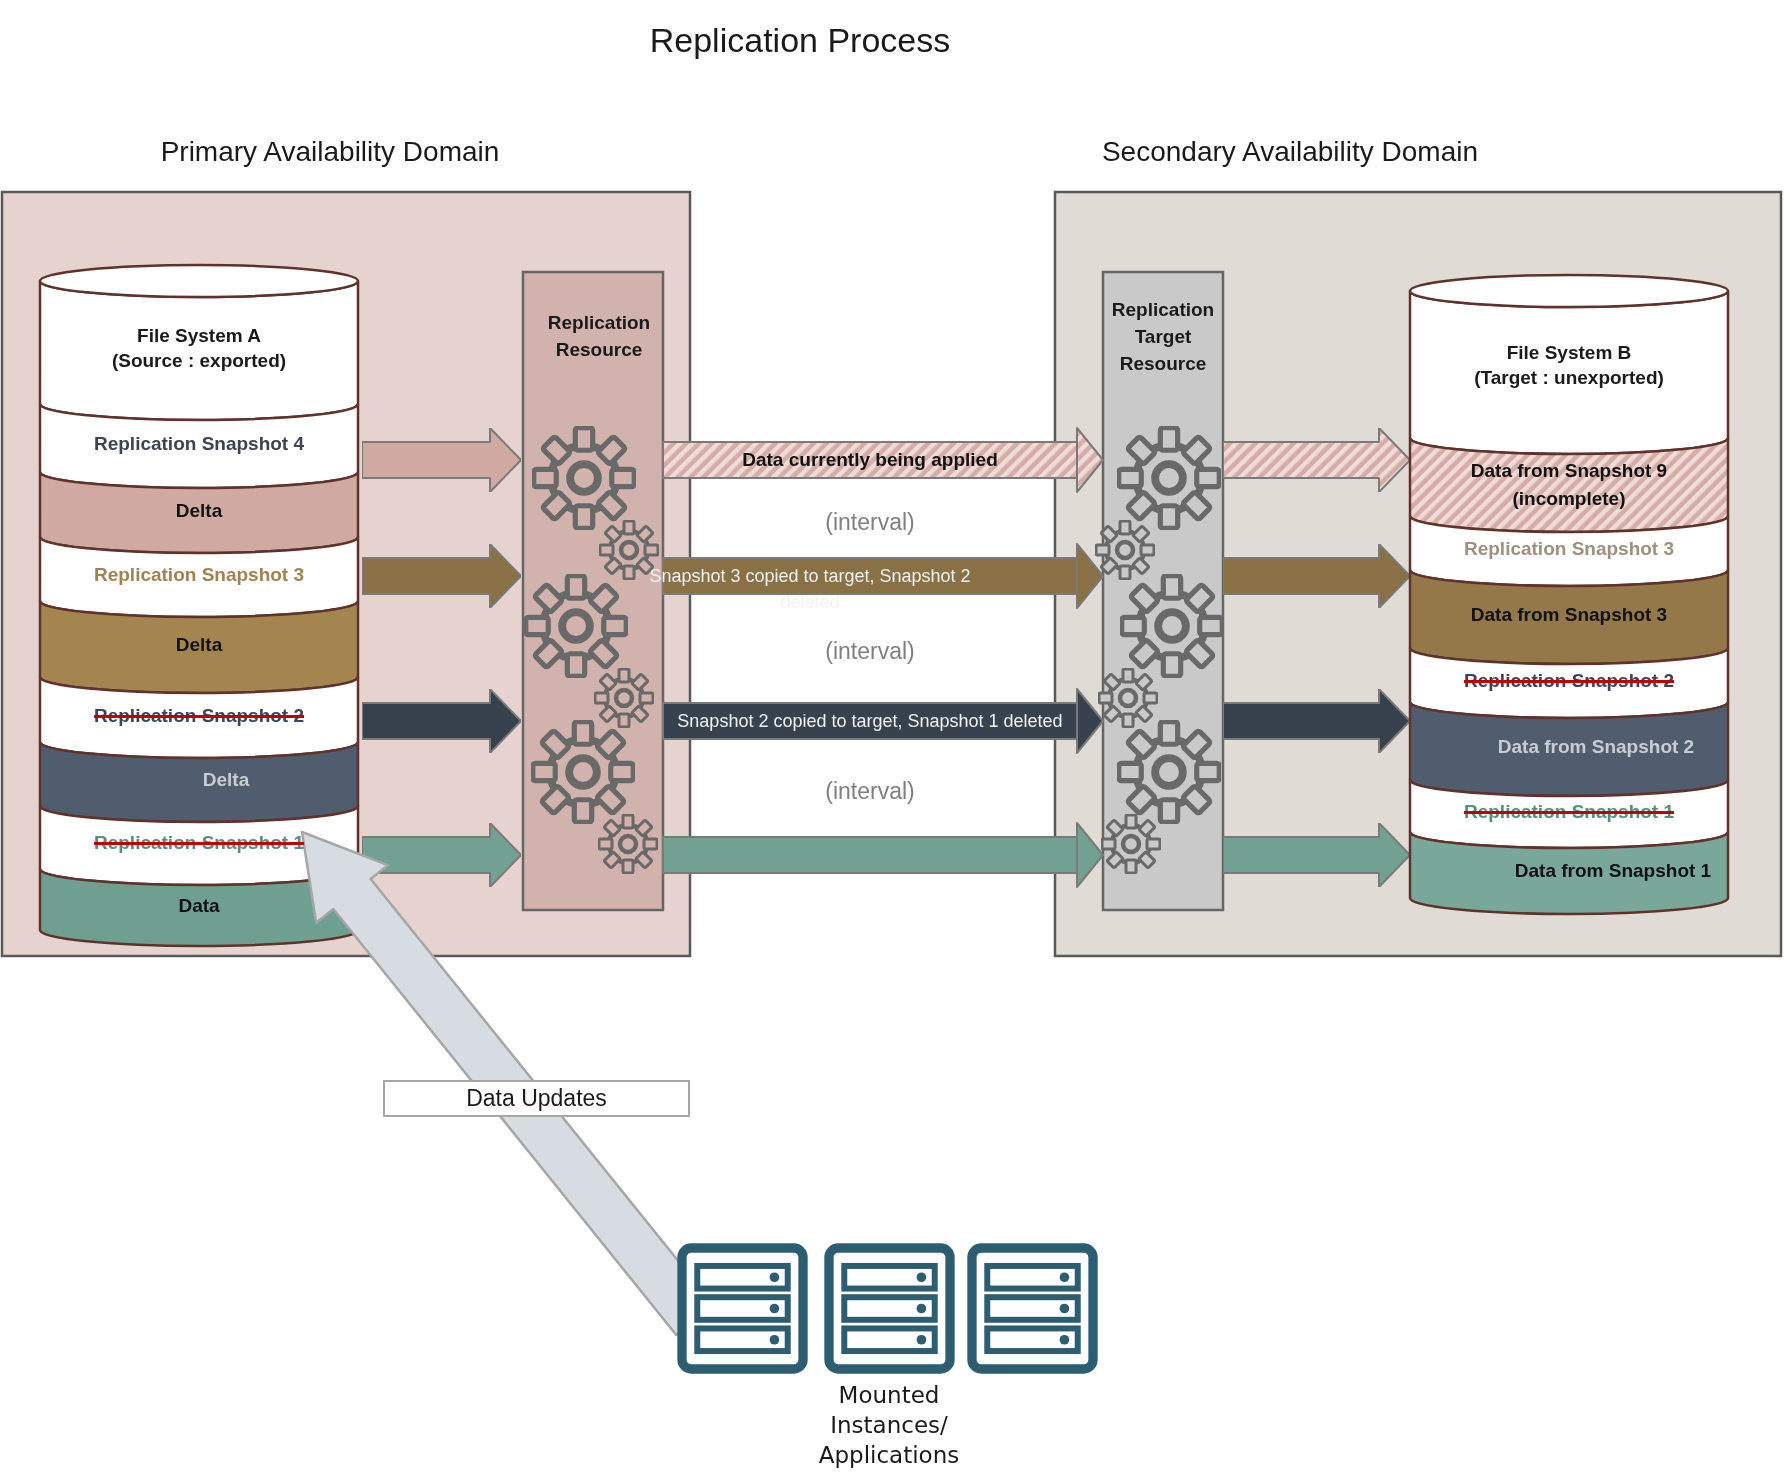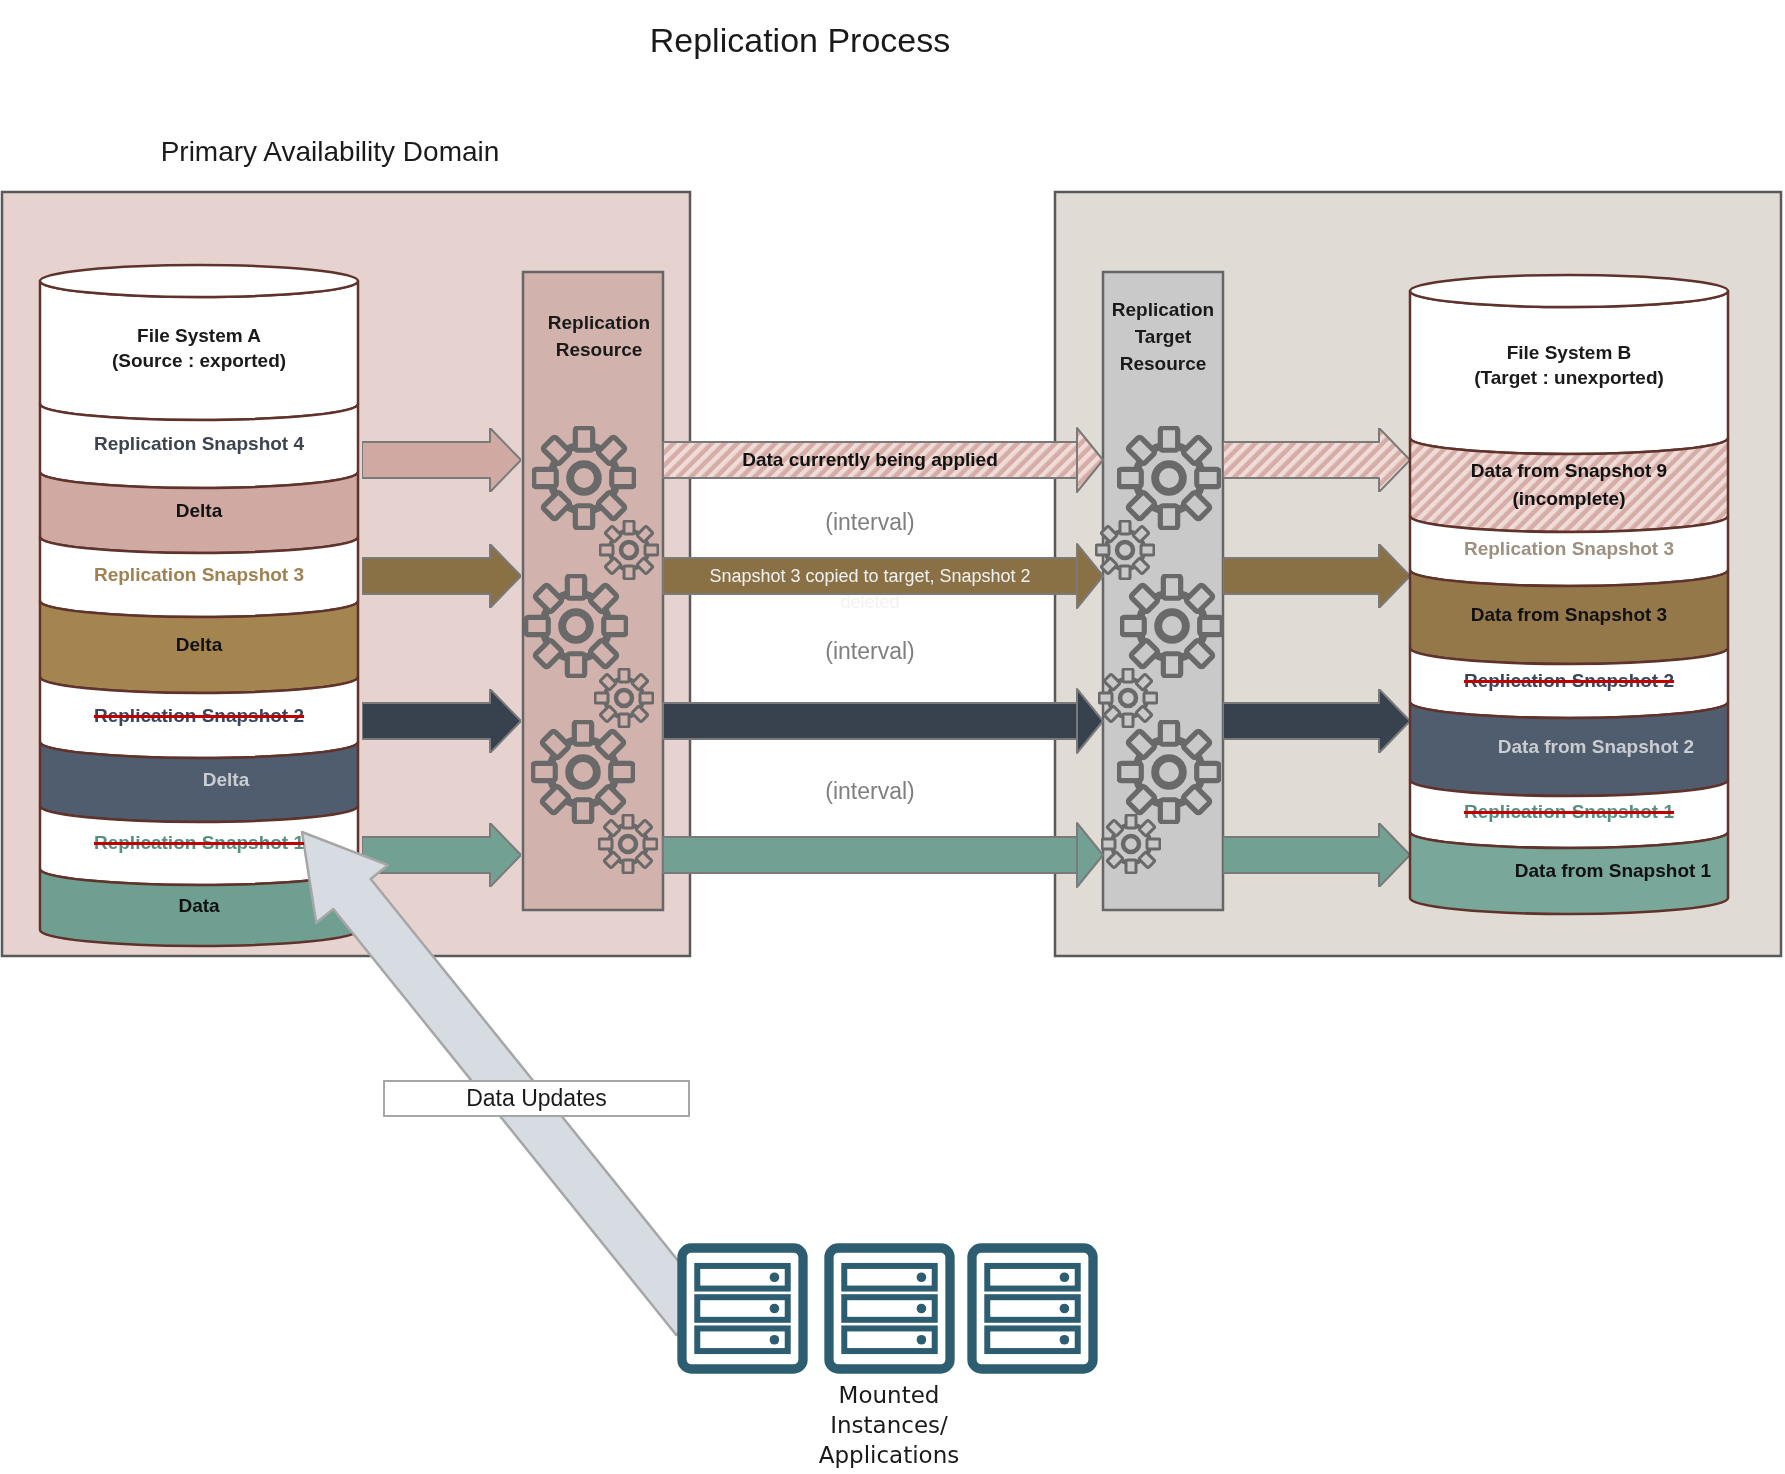--- a/index.html
+++ b/index.html
@@ -158,20 +158,21 @@
     <g>
       <use href="#server" x="675" y="1242" width="135" height="133"></use>
       <use href="#server" x="822" y="1242" width="135" height="133"></use>
       <use href="#server" x="965" y="1242" width="135" height="133"></use>
     </g>
   </svg>
 
   <div class="lbl title" style="left:620px;top:18px;width:360px;">Replication Process</div>
 
   <div class="lbl heading" style="left:80px;top:134px;width:500px;">Primary Availability Domain</div>
+  <div class="lbl heading" style="left:1040px;top:134px;width:500px;">Secondary Availability Domain</div>
 
   <div class="lbl cyl-label" style="left:40px;top:324px;width:318px;">
     <div>File System A</div>
     <div>(Source : exported)</div>
   </div>
   <div class="lbl cyl-label c-dark1" style="left:40px;top:432px;width:318px;">Replication Snapshot 4</div>
   <div class="lbl cyl-label c-black" style="left:40px;top:499px;width:318px;">Delta</div>
   <div class="lbl cyl-label c-brownA" style="left:40px;top:563px;width:318px;">Replication Snapshot 3</div>
   <div class="lbl cyl-label c-black" style="left:40px;top:633px;width:318px;">Delta</div>
   <div class="lbl cyl-label c-navy" style="left:40px;top:704px;width:318px;"><span class="struck">Replication Snapshot 2</span></div>
@@ -192,22 +193,23 @@
   </div>
   <div class="lbl cyl-label c-brownB" style="left:1410px;top:537px;width:318px;">Replication Snapshot 3</div>
   <div class="lbl cyl-label c-black" style="left:1410px;top:603px;width:318px;">Data from Snapshot 3</div>
   <div class="lbl cyl-label c-navy" style="left:1410px;top:669px;width:318px;"><span class="struck">Replication Snapshot 2</span></div>
   <div class="lbl cyl-label c-light" style="left:1410px;top:735px;width:318px;">Data from Snapshot 2</div>
   <div class="lbl cyl-label c-teal" style="left:1410px;top:800px;width:318px;"><span class="struck">Replication Snapshot 1</span></div>
   <div class="lbl cyl-label c-black" style="left:1454px;top:859px;width:318px;">Data from Snapshot 1</div>
 
   <div class="lbl row-label b c-black" style="left:663px;top:447px;width:414px;font-size:19px;">Data currently being applied</div>
   <div class="lbl interval" style="left:663px;top:508px;width:414px;">(interval)</div>
-  <div class="lbl row-label white" style="left:684px;top:563px;width:340px;padding-left:16px;">Snapshot 3 copied to target, Snapshot 2 deleted</div>
+  <div class="lbl row-label white" style="left:624px;top:563px;width:340px;padding-left:16px;">Snapshot 3 copied to target, Snapshot 2 deleted</div>
   <div class="lbl interval" style="left:663px;top:637px;width:414px;">(interval)</div>
+  <div class="lbl row-label white" style="left:663px;top:708px;width:414px;">Snapshot 2 copied to target, Snapshot 1 deleted</div>
   <div class="lbl interval" style="left:663px;top:777px;width:414px;">(interval)</div>
 
   <div class="data-updates">Data Updates</div>
 
   <div class="lbl servers-caption" style="left:749px;top:1380px;width:280px;">Mounted
 Instances/
 Applications</div>
 
 </div>
 

